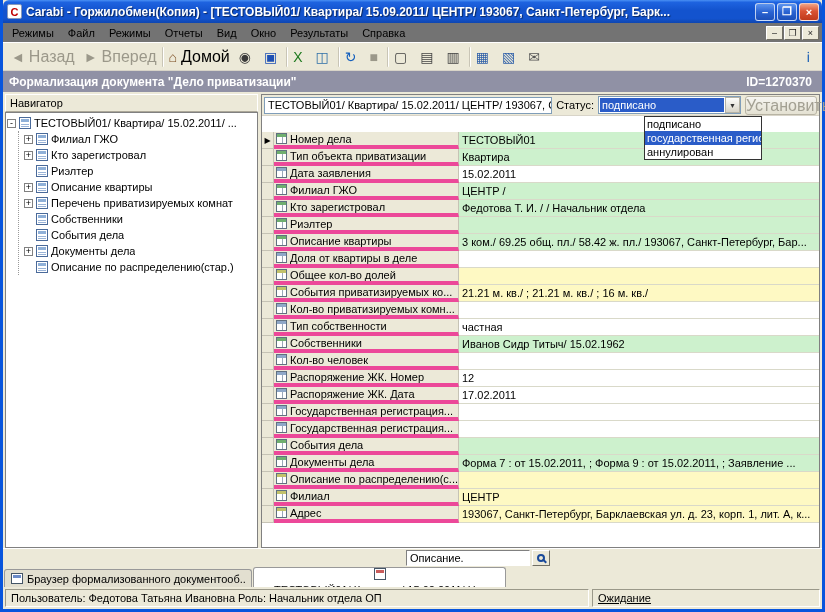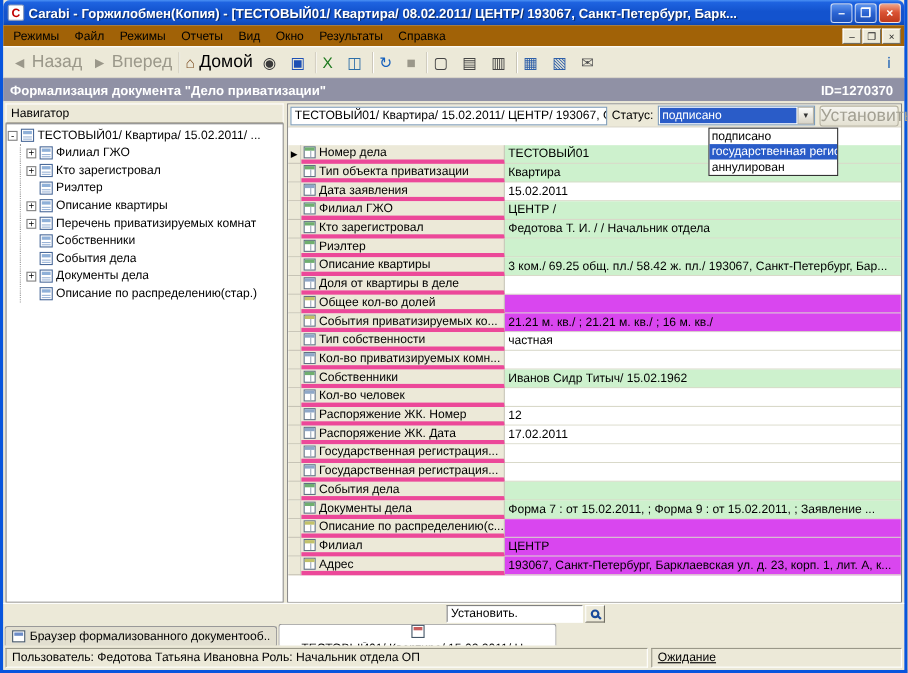--- a/index.html
+++ b/index.html
@@ -17,21 +17,21 @@
               color: #C00000; font-weight: bold; font-size: 11px; display: flex; align-items: center; justify-content: center; }
   .title-text { flex: 1; color: #fff; font-weight: bold; font-size: 12px; white-space: nowrap; overflow: hidden;
                 text-shadow: 1px 1px 1px rgba(0,0,0,.55); }
   .tb-controls { display: flex; gap: 2px; }
   .tbtn { width: 20px; height: 18px; border: 1px solid rgba(255,255,255,.7); border-radius: 3px; color: #fff;
           display: flex; align-items: center; justify-content: center; font-size: 11px; font-weight: bold;
           background: linear-gradient(180deg,#5E95EE 0%,#2A63D2 50%,#1C4FB8 100%); }
   .tbtn.close { background: linear-gradient(180deg,#F1A384 0%,#DA5334 45%,#C03A1C 100%); }
 
   
-  .menubar { height: 19px; flex: 0 0 19px; display: flex; align-items: center; background: #a16207; padding: 0 2px; }
+  .menubar { height: 19px; flex: 0 0 19px; display: flex; align-items: center; background: #737373; padding: 0 2px; }
   .menu-items { display: flex; height: 100%; align-items: center; }
   .menu-item { padding: 2px 7px; cursor: default; }
   .mdi-controls { margin-left: auto; display: flex; gap: 1px; padding-right: 1px; }
   .mdibtn { width: 17px; height: 14px; border: 1px solid #fff; border-right-color:#716F64; border-bottom-color:#716F64;
             background: #ECE9D8; font-size: 9px; display: flex; align-items: center; justify-content: center; color: #222; }
 
   
   .toolbar { height: 29px; flex: 0 0 29px; display: flex; align-items: center; gap: 1px; padding: 0 4px;
              background: #ECE9D8; border-top: 1px solid #fff; border-bottom: 1px solid #D8D4C8; }
   .tb-item { height: 22px; display: flex; align-items: center; gap: 4px; padding: 0 4px; border-radius: 2px; cursor: default; }
@@ -96,21 +96,21 @@
   .marker.on { visibility: visible; }
   .cell-label { width: 185px; flex: 0 0 185px; background: #ECE9D8; border-right: 1px solid #C6C3B5;
                 border-bottom: 4px solid #ec4899; display: flex; align-items: center; gap: 3px; padding: 0 2px;
                 white-space: nowrap; overflow: hidden; }
   .field-icon { width: 11px; height: 11px; flex: 0 0 11px; border: 1px solid #607080; background: #fff; position: relative; }
   .field-icon::before { content: ""; position: absolute; left: 0; right: 0; top: 0; height: 3px; background: #8FA8C8; }
   .field-icon::after { content: ""; position: absolute; left: 5px; top: 3px; bottom: 0; width: 1px; background: #9AA8B8; }
   .cell-value { flex: 1; min-width: 0; border-bottom: 1px solid #D9D9C9; padding: 0 3px; display: flex; align-items: center;
                 white-space: nowrap; overflow: hidden; background: #fff; }
   .grid-row[data-bg="green"] .cell-value { background: #CDF1CD; }
-  .grid-row[data-bg="yellow"] .cell-value { background: #d946ef; }
+  .grid-row[data-bg="yellow"] .cell-value { background: #fef9c3; }
   .grid-row[data-bg="green"] .field-icon::before { background: #6FAF6F; }
   .grid-row[data-bg="yellow"] .field-icon::before { background: #C2C26A; }
 
   
   .saved-strip { height: 18px; flex: 0 0 18px; background: #ECE9D8; position: relative; border-top: 1px solid #fff; }
   .saved-field { position: absolute; left: 403px; top: 1px; width: 124px; height: 16px; background: #fff;
                  border: 1px solid; border-color: #808080 #fff #fff #808080; padding: 1px 3px; white-space: nowrap; overflow: hidden; }
   .saved-btn { position: absolute; left: 529px; top: 1px; width: 18px; height: 16px; background: #ECE9D8;
                border: 1px solid; border-color: #fff #716F64 #716F64 #fff; display: flex; align-items: center; justify-content: center; }
   .lens { width: 8px; height: 8px; border: 2px solid #1A4A9A; border-radius: 50%; position: relative; }
@@ -135,21 +135,21 @@
   .sb-left { width: 584px; flex: 0 0 584px; }
   .sb-right { flex: 1; text-decoration: underline; }
 </style>
 </head>
 <body>
 
 <div class="window">
 
   <div class="titlebar">
     <span class="app-icon">C</span>
-    <span class="title-text">Carabi - Горжилобмен(Копия) - [ТЕСТОВЫЙ01/ Квартира/ 08.02.2011/ ЦЕНТР/ 193067, Санкт-Петербург, Барк...</span>
+    <span class="title-text">Carabi - Горжилобмен(Копия) - [ТЕСТОВЫЙ01/ Квартира/ 15.09.2011/ ЦЕНТР/ 193067, Санкт-Петербург, Барк...</span>
     <span class="tb-controls">
       <span class="tbtn">–</span>
       <span class="tbtn">❐</span>
       <span class="tbtn close">×</span>
     </span>
   </div>
 
   <div class="menubar">
     <div class="menu-items">
 
@@ -486,34 +486,34 @@
               </div>
               <div class="cell-value">21.21 м. кв./ ; 21.21 м. кв./ ; 16 м. кв./</div>
             </div>
 
             <div class="grid-row" data-bg="white">
               <div class="cell-marker">
                 <span class="marker">▶</span>
               </div>
               <div class="cell-label">
                 <span class="field-icon"></span>
+                <span class="label-text">Кол-во приватизируемых комн...</span>
+              </div>
+              <div class="cell-value"></div>
+            </div>
+
+            <div class="grid-row" data-bg="white">
+              <div class="cell-marker">
+                <span class="marker">▶</span>
+              </div>
+              <div class="cell-label">
+                <span class="field-icon"></span>
                 <span class="label-text">Тип собственности</span>
               </div>
               <div class="cell-value">частная</div>
-            </div>
-
-            <div class="grid-row" data-bg="white">
-              <div class="cell-marker">
-                <span class="marker">▶</span>
-              </div>
-              <div class="cell-label">
-                <span class="field-icon"></span>
-                <span class="label-text">Кол-во приватизируемых комн...</span>
-              </div>
-              <div class="cell-value"></div>
             </div>
 
             <div class="grid-row" data-bg="green">
               <div class="cell-marker">
                 <span class="marker">▶</span>
               </div>
               <div class="cell-label">
                 <span class="field-icon"></span>
                 <span class="label-text">Собственники</span>
               </div>
@@ -628,21 +628,21 @@
                 <span class="label-text">Адрес</span>
               </div>
               <div class="cell-value">193067, Санкт-Петербург, Барклаевская ул. д. 23, корп. 1, лит. А, к...</div>
             </div>
           </div>
       </div>
     </div>
   </div>
 
   <div class="saved-strip">
-    <div class="saved-field">Установить.</div>
+    <div class="saved-field">Описание.</div>
     <span class="saved-btn">
         <span class="lens"></span>
       </span>
   </div>
 
   <div class="tabbar">
 
       <div class="tab tab1">
         <span class="tab-icon" data-icon="browser"></span>
         <span class="tab-label">Браузер формализованного документооб...</span>

